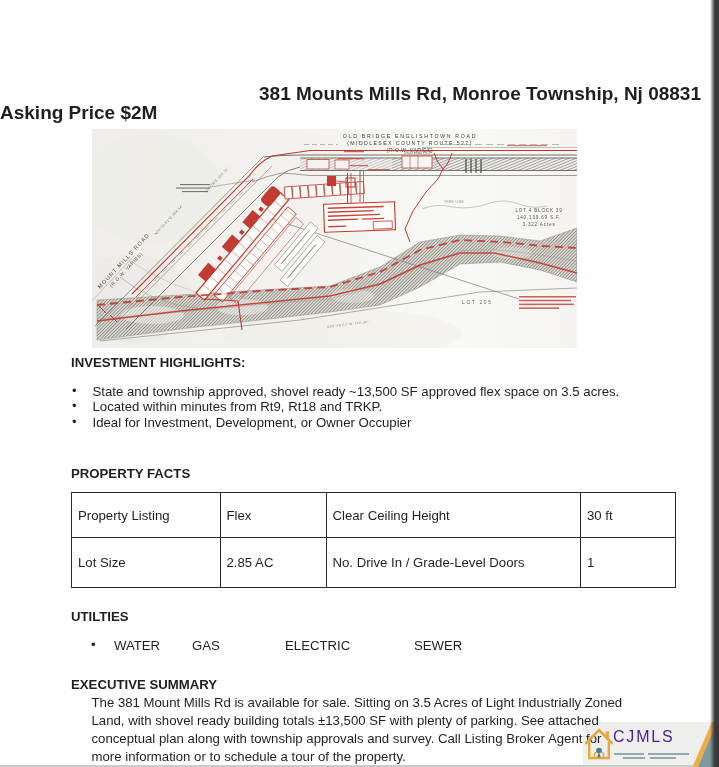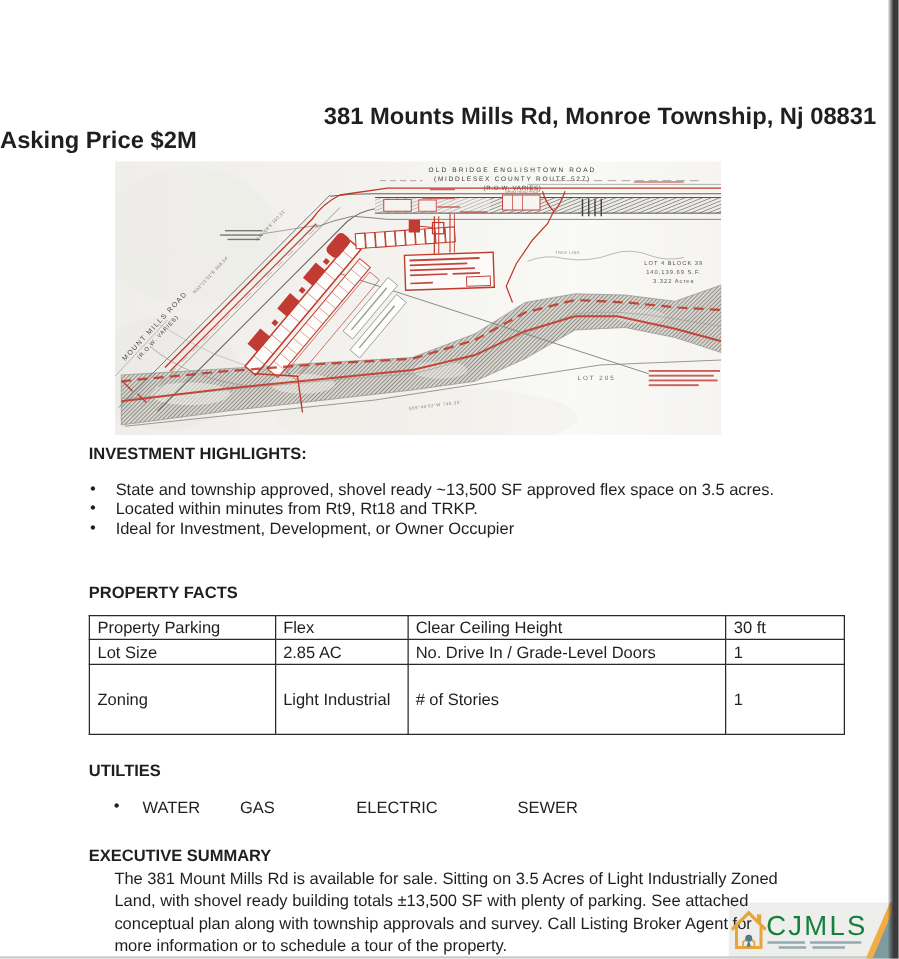--- a/index.html
+++ b/index.html
@@ -265,61 +265,55 @@
 <table class="abs" style="left:71px;top:492px;width:604px;height:96px;border-collapse:collapse;font-size:13.2px;table-layout:fixed;" cellspacing="0">
 <colgroup>
       <col style="width:148.5px">
       <col style="width:106px">
       <col style="width:254.5px">
       <col style="width:95px">
     </colgroup>
 <tbody>
 
 <tr style="height:18.5px;">
-        <td style="border:1.2px solid #2a2a2a;padding:0 0 0 6px;">Property Parking</td>
+        <td style="border:1.2px solid #2a2a2a;padding:0 0 0 6px;">Property Listing</td>
         <td style="border:1.2px solid #2a2a2a;padding:0 0 0 6px;">Flex</td>
         <td style="border:1.2px solid #2a2a2a;padding:0 0 0 6px;">Clear Ceiling Height</td>
         <td style="border:1.2px solid #2a2a2a;padding:0 0 0 6px;">30 ft</td>
       </tr>
 
 
 <tr style="height:20.5px;">
         <td style="border:1.2px solid #2a2a2a;padding:0 0 0 6px;">Lot Size</td>
         <td style="border:1.2px solid #2a2a2a;padding:0 0 0 6px;">2.85 AC</td>
         <td style="border:1.2px solid #2a2a2a;padding:0 0 0 6px;">No. Drive In / Grade-Level Doors</td>
         <td style="border:1.2px solid #2a2a2a;padding:0 0 0 6px;">1</td>
       </tr>
 
 
-<tr>
-        <td style="border:1.2px solid #2a2a2a;padding:0 0 0 6px;">Zoning</td>
-        <td style="border:1.2px solid #2a2a2a;padding:0 0 0 6px;">Light Industrial</td>
-        <td style="border:1.2px solid #2a2a2a;padding:0 0 0 6px;"># of Stories</td>
-        <td style="border:1.2px solid #2a2a2a;padding:0 0 0 6px;">1</td>
-      </tr>
 </tbody>
 </table>
 
 <div class="abs b" style="left:71px;top:608.5px;font-size:13.2px;line-height:15px;">UTILTIES</div>
 
 <div class="abs" style="left:0;top:638px;font-size:13.2px;line-height:15.6px;">
 <span style="position:absolute;left:91px;top:-1px;">•</span>
 <span style="position:absolute;left:114px;">WATER</span>
 <span style="position:absolute;left:192px;">GAS</span>
 <span style="position:absolute;left:285px;">ELECTRIC</span>
 <span style="position:absolute;left:414px;">SEWER</span>
 </div>
 
 <div class="abs b" style="left:71px;top:660.5px;font-size:13.2px;line-height:15px;margin-top:16px;">EXECUTIVE SUMMARY</div>
 
 <div class="abs" style="left:583px;top:722px;width:131px;height:45px;background:#eeeeec;"></div>
 
 <div class="abs" style="z-index:2;left:91.5px;top:694px;width:536px;font-size:13.2px;line-height:18.1px;">The 381 Mount Mills Rd is available for sale. Sitting on 3.5 Acres of Light Industrially Zoned Land, with shovel ready building totals ±13,500 SF with plenty of parking. See attached conceptual plan along with township approvals and survey. Call Listing Broker Agent for more information or to schedule a tour of the property.</div>
 
-<div class="abs" style="z-index:3;left:613px;top:727.5px;font-size:22px;color:#15803d;letter-spacing:1.8px;">CJMLS</div>
+<div class="abs" style="z-index:3;left:613px;top:727.5px;font-size:16px;color:#4c1d95;letter-spacing:1.8px;">CJMLS</div>
 
 <div class="abs" style="z-index:3;left:614px;top:752.5px;width:30px;height:2.2px;background:#7d97a0;opacity:0.8;"></div>
 <div class="abs" style="z-index:3;left:648px;top:752.5px;width:41px;height:2.2px;background:#7d97a0;opacity:0.8;"></div>
 <div class="abs" style="z-index:3;left:623px;top:756.8px;width:22px;height:2.2px;background:#7d97a0;opacity:0.8;"></div>
 <div class="abs" style="z-index:3;left:650px;top:756.8px;width:26px;height:2.2px;background:#7d97a0;opacity:0.8;"></div>
 
 <svg class="abs" style="z-index:3;left:585px;top:727px" width="28" height="34" viewBox="0 0 28 34">
 <path d="M1.2,16 L14,3.2 L26.8,16" fill="none" stroke="#e7a53e" stroke-width="2.6" stroke-linecap="round"></path>
 <rect x="20.6" y="4.5" width="3.4" height="6.5" fill="#e7a53e"></rect>
 <path d="M4.2,14.5 L4.2,31 L23.8,31 L23.8,14.5" fill="none" stroke="#e7a53e" stroke-width="2.4"></path>

